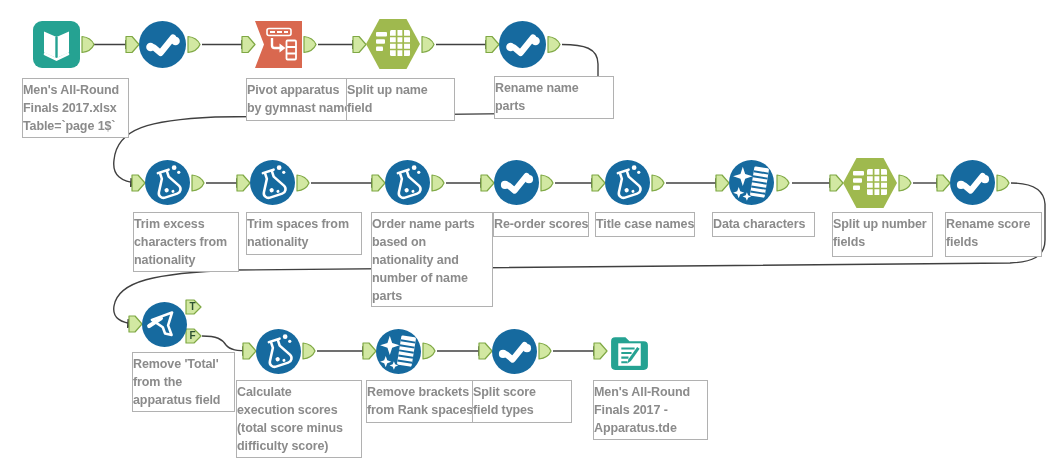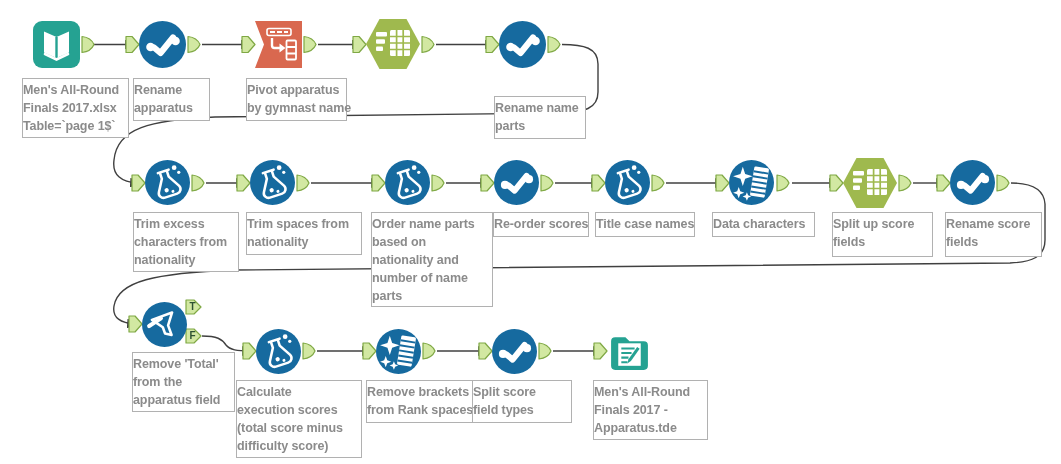--- a/index.html
+++ b/index.html
@@ -248,41 +248,41 @@
     </div>
   <div class="tool" style="left:607px;top:329px;width:45px;height:45px">
       <svg viewBox="0 0 44 44">
         <use href="#sym-output"></use>
       </svg>
     </div>
 
   <div class="cap" style="left:22px;top:78px;width:107px;height:60px">Men's All-Round
 Finals 2017.xlsx
 Table=`page 1$`</div>
-  <div class="cap" style="left:133px;top:78px;width:77px;height:43px">Rename
-apparatus</div>
   <div class="cap" style="left:246px;top:78px;width:101px;height:43px">Pivot apparatus
 by gymnast name</div>
-  <div class="cap" style="left:494px;top:96px;width:92px;height:43px">Rename name
+  <div class="cap" style="left:346px;top:78px;width:109px;height:43px">Split up name
+field</div>
+  <div class="cap" style="left:494px;top:76px;width:120px;height:43px">Rename name
 parts</div>
 
   <div class="cap" style="left:133px;top:212px;width:106px;height:60px">Trim excess
 characters from
 nationality</div>
   <div class="cap" style="left:246px;top:212px;width:116px;height:43px">Trim spaces from
 nationality</div>
   <div class="cap" style="left:371px;top:212px;width:122px;height:95px">Order name parts
 based on
 nationality and
 number of name
 parts</div>
   <div class="cap" style="left:493px;top:212px;width:96px;height:25px">Re-order scores</div>
   <div class="cap" style="left:595px;top:212px;width:100px;height:25px">Title case names</div>
   <div class="cap" style="left:712px;top:212px;width:103px;height:25px">Data characters</div>
-  <div class="cap" style="left:832px;top:212px;width:101px;height:45px">Split up score
+  <div class="cap" style="left:832px;top:212px;width:101px;height:45px">Split up number
 fields</div>
   <div class="cap" style="left:945px;top:212px;width:97px;height:45px">Rename score
 fields</div>
 
   <div class="cap" style="left:132px;top:352px;width:103px;height:60px">Remove 'Total'
 from the
 apparatus field</div>
   <div class="cap" style="left:236px;top:380px;width:126px;height:78px">Calculate
 execution scores
 (total score minus

